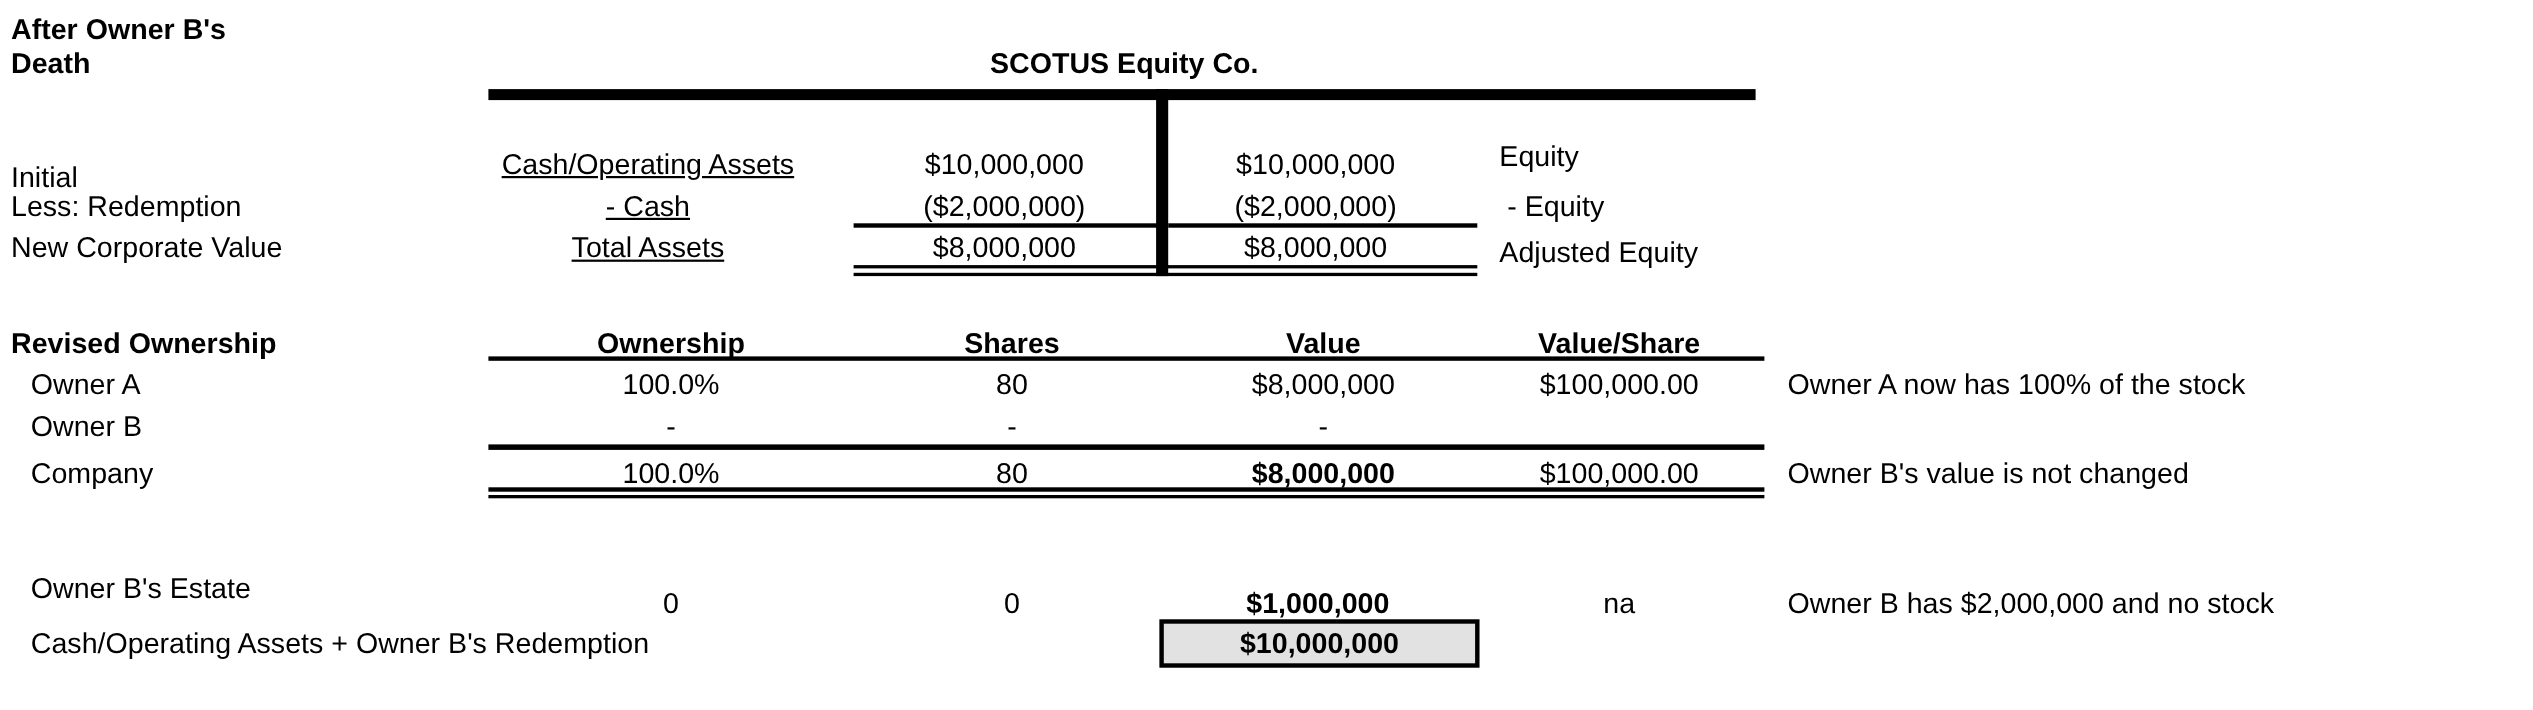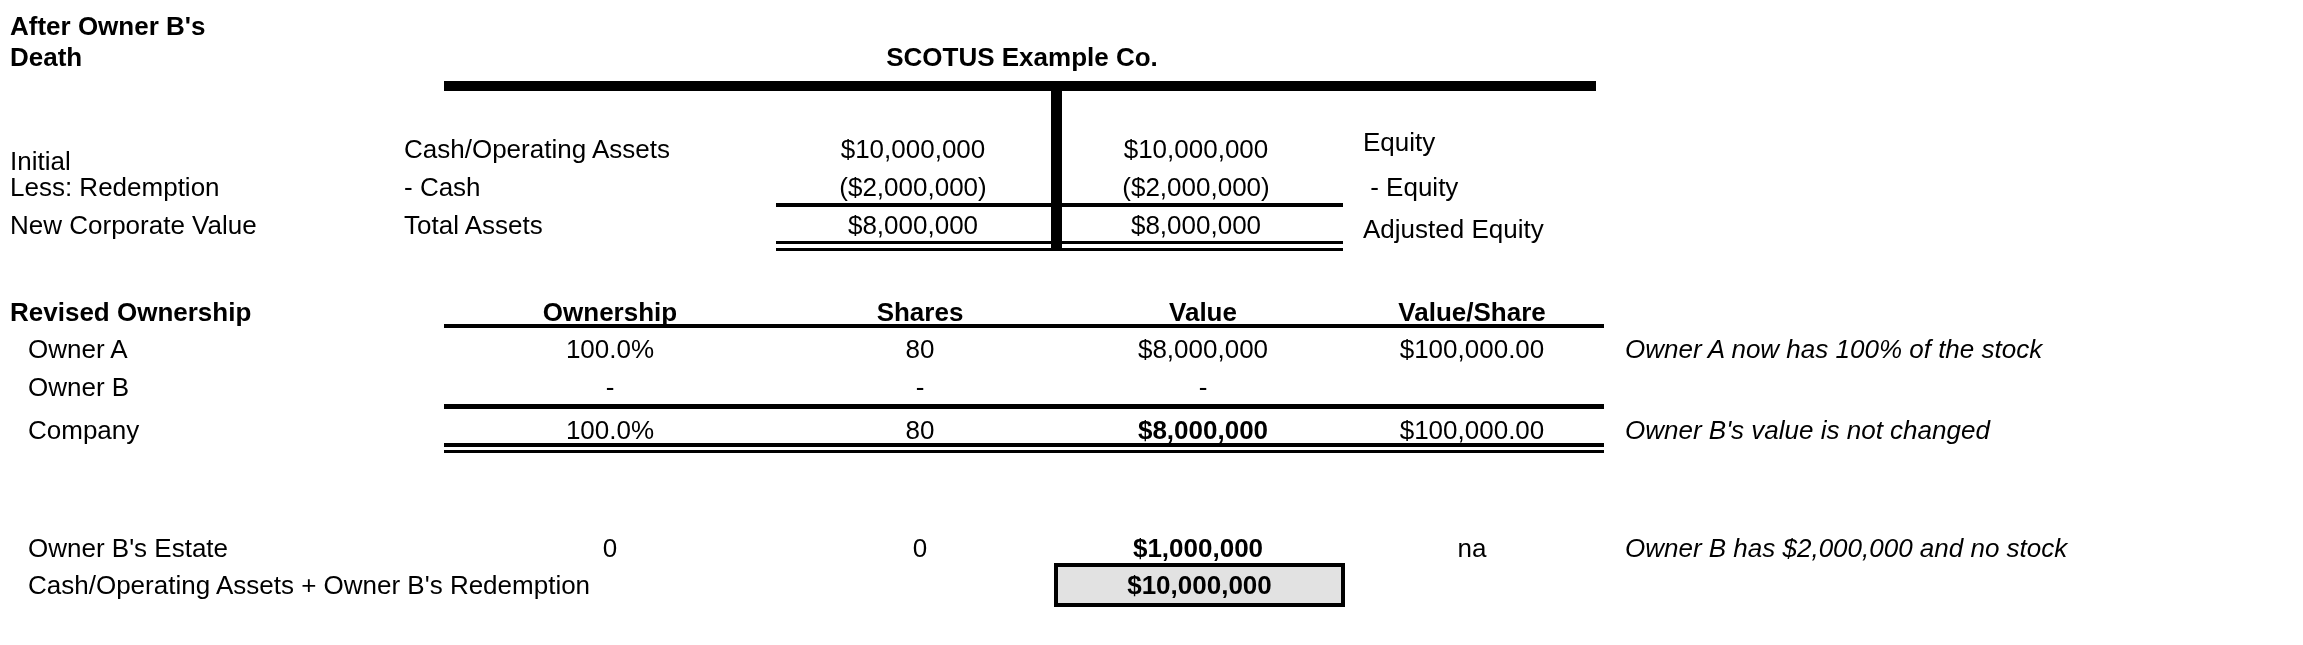--- a/index.html
+++ b/index.html
@@ -9,42 +9,42 @@
     position: relative;
     background: #ffffff;
     font-family: "Liberation Sans", "DejaVu Sans", sans-serif;
     font-size: 26px;
     line-height: 27px;
     color: #000000;
     overflow: hidden;
   }
   .abs { position: absolute; white-space: pre; }
   .b   { font-weight: bold; }
-  .i   { font-style: italic; }
+  .i   { }
   .ctr { transform: translateX(-50%); }      
-  .ra  { text-align: left; }                
+  .ra  { text-align: center; text-decoration: underline; }                
   .tc  { text-align: center; }
   .hline { position: absolute; background: #000000; }
   .vline { position: absolute; background: #000000; }
   #total-box {
     position: absolute;
     left: 1054px; top: 563px; width: 291px; height: 44px;
     background: #e2e2e2;
     border: 4px solid #000000;
     box-sizing: border-box;
     display: flex; align-items: center; justify-content: center;
   }
 </style>
 </head>
 <body>
 
 <div class="abs b" style="left:10px; top:13px">After Owner B's</div>
 <div class="abs b" style="left:10px; top:44px">Death</div>
 
-<div class="abs b tc" style="left:444px; top:44px; width:1156px">SCOTUS Example Co.</div>
+<div class="abs b tc" style="left:444px; top:44px; width:1156px">SCOTUS Equity Co.</div>
 <div class="hline" style="left:444px; top:81px; width:1152px; height:10px"></div>
 <div class="vline" style="left:1051px; top:81px; width:11px; height:170px"></div>
 
 <div class="abs" style="left:10px;  top:148px">Initial</div>
 <div class="abs ra" style="left:404px; top:136px; width:370px">Cash/Operating Assets</div>
 <div class="abs ctr" style="left:913px; top:136px">$10,000,000</div>
 <div class="abs ctr" style="left:1196px;top:136px">$10,000,000</div>
 <div class="abs" style="left:1363px;top:129px">Equity</div>
 
 <div class="abs" style="left:10px;  top:174px">Less: Redemption</div>
@@ -89,21 +89,21 @@
 <div class="abs" style="left:28px;  top:417px">Company</div>
 <div class="abs ctr" style="left:610px; top:417px">100.0%</div>
 <div class="abs ctr" style="left:920px; top:417px">80</div>
 <div class="abs ctr b" style="left:1203px;top:417px">$8,000,000</div>
 <div class="abs ctr" style="left:1472px;top:417px">$100,000.00</div>
 <div class="abs i" style="left:1625px;top:417px">Owner B's value is not changed</div>
 
 <div class="hline" style="left:444px; top:443px; width:1160px; height:4px"></div>
 <div class="hline" style="left:444px; top:450px; width:1160px; height:3px"></div>
 
-<div class="abs" style="left:28px;  top:535px">Owner B's Estate</div>
+<div class="abs" style="left:28px;  top:522px">Owner B's Estate</div>
 <div class="abs ctr" style="left:610px; top:535px">0</div>
 <div class="abs ctr" style="left:920px; top:535px">0</div>
 <div class="abs ctr b" style="left:1198px;top:535px">$1,000,000</div>
 <div class="abs ctr" style="left:1472px;top:535px">na</div>
 <div class="abs i" style="left:1625px;top:535px">Owner B has $2,000,000 and no stock</div>
 
 <div class="abs" style="left:28px; top:572px">Cash/Operating Assets + Owner B's Redemption</div>
 <div id="total-box">
   <span class="b">$10,000,000</span>
 </div>

